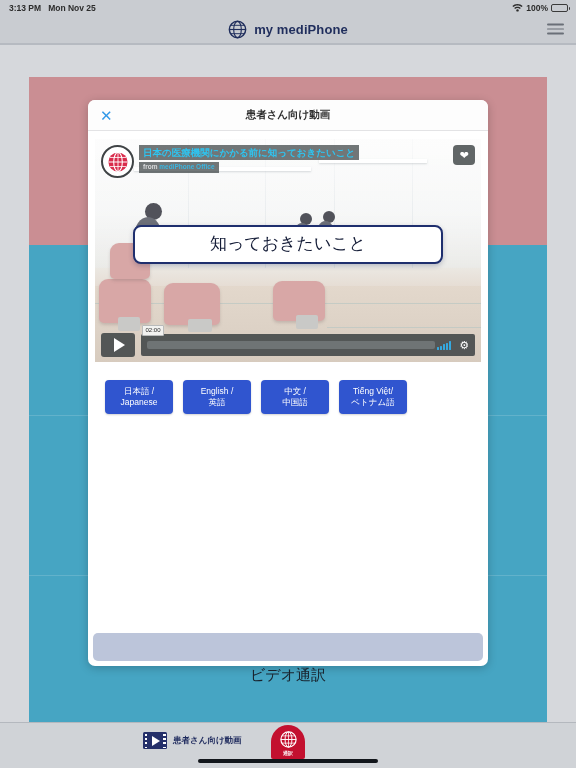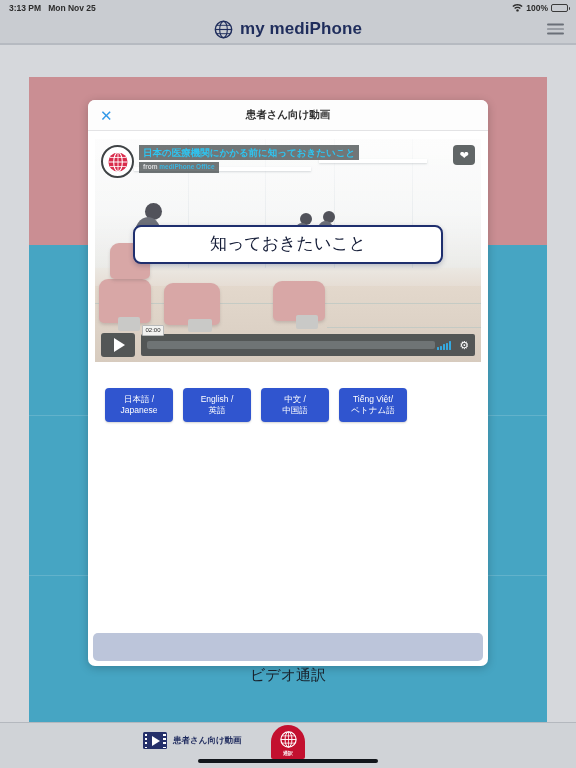--- a/index.html
+++ b/index.html
@@ -78,21 +78,21 @@
     align-items: center;
     justify-content: center;
     z-index: 35;
   }
   .brand {
     display: flex;
     align-items: center;
     gap: 7px;
   }
   .brand-name {
-    font-size: 17px;
+    font-size: 13px;
     color: #1f2d5c;
     font-weight: bold;
     letter-spacing: 0.1px;
   }
   .hamburger {
     position: absolute;
     right: 12px;
     top: 50%;
     transform: translateY(-50%);
     width: 17px;
@@ -406,21 +406,20 @@
     color: #ffffff;
     font-size: 8.5px;
     line-height: 1.3;
     display: flex;
     flex-direction: column;
     align-items: center;
     justify-content: center;
     cursor: pointer;
     text-align: center;
     box-shadow: 0 1px 2px rgba(0,0,0,0.18);
-    margin-top: 8px;
   }
 
   .modal-spacer { flex: 1 1 auto; }
 
   .modal-footer-bar {
     height: 28px;
     margin: 0 5px 5px 5px;
     background: #bcc5da;
     border-radius: 5px;
     cursor: pointer;

